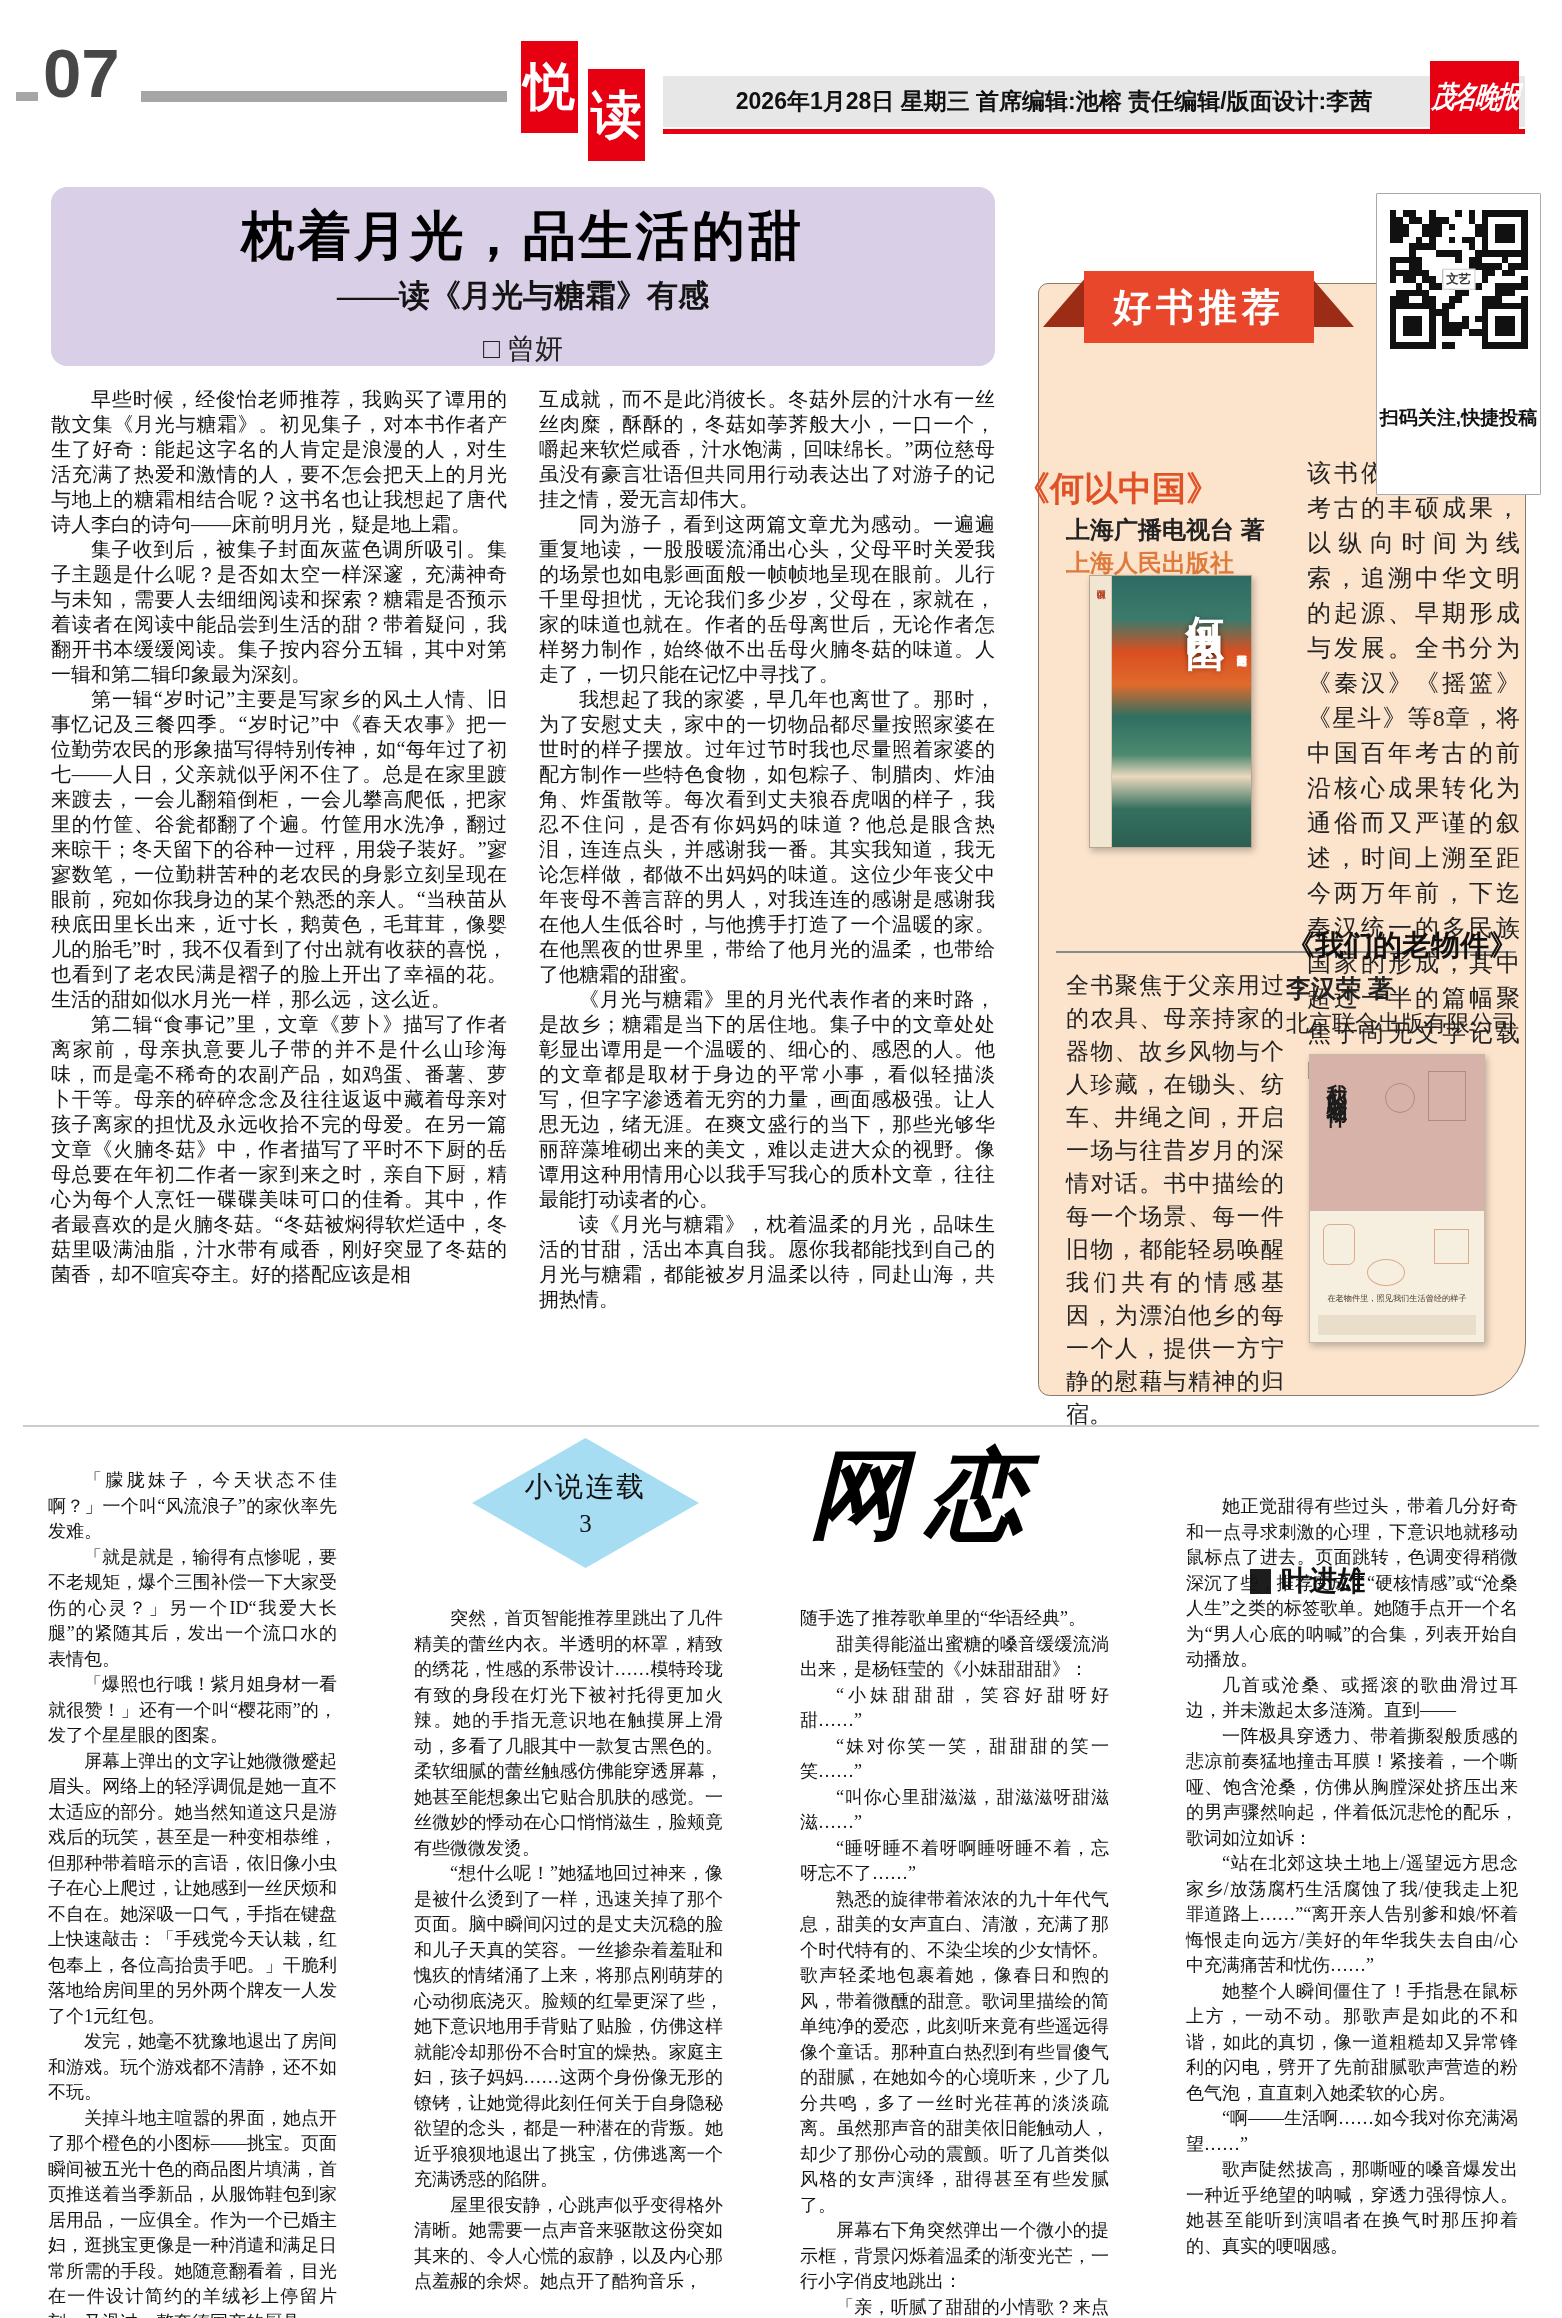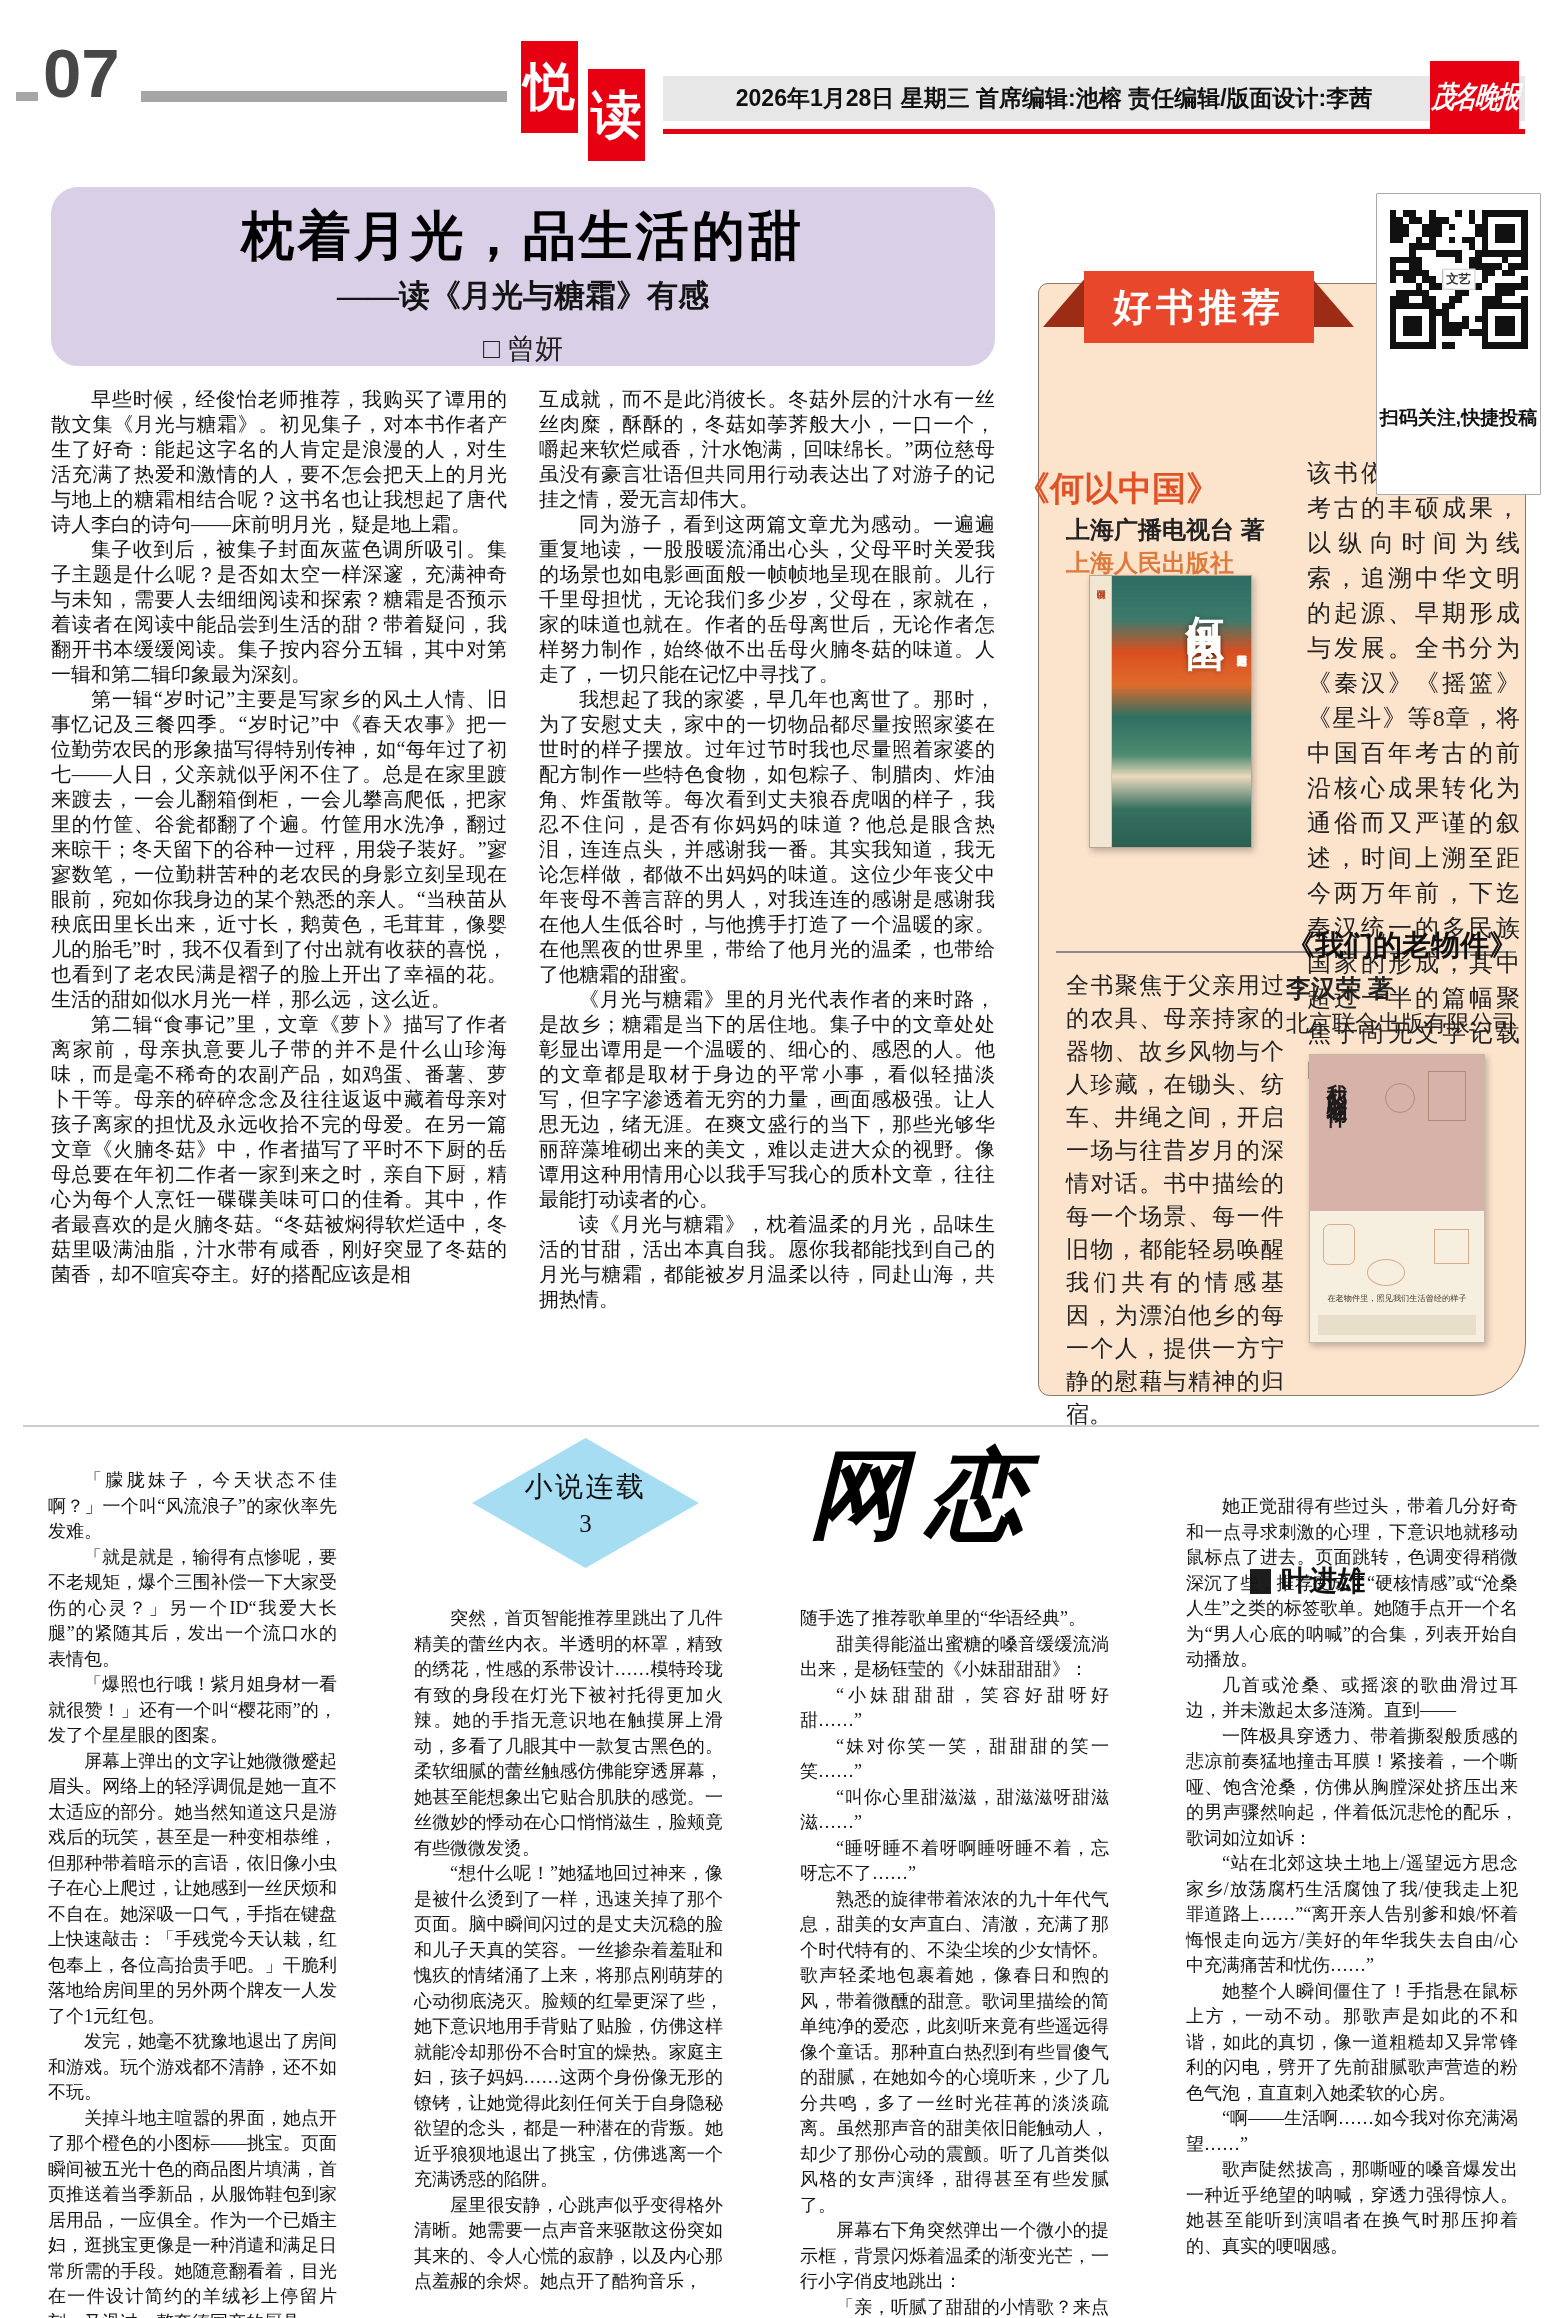--- a/index.html
+++ b/index.html
@@ -9,32 +9,32 @@
   .sans{font-family:"Liberation Sans","DejaVu Sans",sans-serif;}
 
   
   .pg-dash{left:16.4px;top:92px;width:21.3px;height:9px;background:#a6a6a6;}
   .pg-num{left:43px;top:39px;font-size:69px;font-weight:700;color:#474747;line-height:1;}
   .pg-line{left:141px;top:91px;width:366px;height:10.7px;background:#a6a6a6;}
   .sec-badge{width:57px;height:92px;background:#e60012;color:#fff;display:flex;
              align-items:center;justify-content:center;font-size:51px;font-weight:700;}
   .sec-badge.yue{left:521px;top:41px;}
   .sec-badge.du{left:588px;top:69px;}
-  .date-bar{left:663px;top:76px;width:862px;height:45px;background:#e7e7e7;display:flex;
+  .date-bar{left:663px;top:76px;width:862px;height:51px;background:#e7e7e7;display:flex;
             align-items:center;justify-content:center;padding-right:80px;box-sizing:border-box;
             font-size:23px;font-weight:700;color:#111;}
   .red-rule{left:663px;top:129px;width:862px;height:5px;background:#e60012;}
   .masthead{left:1430px;top:61px;width:89px;height:72px;background:#e60012;color:#fff;
             display:flex;align-items:center;justify-content:center;z-index:5;}
   .masthead span{font-size:30px;font-weight:700;font-style:italic;letter-spacing:-2.5px;
                  transform:scaleX(.78) skewX(-6deg);white-space:nowrap;}
 
   
   .article{left:51px;top:187px;width:944px;}
-  .title-box{height:179px;background:#d9cfe6;border-radius:27px;text-align:center;
+  .title-box{height:179px;background:#d9cfe6;border-radius:16px;text-align:center;
              padding-top:23px;box-sizing:border-box;}
   .a-title{font-size:53px;font-weight:800;letter-spacing:3.3px;line-height:1;color:#000;}
   .a-sub{font-size:31px;font-weight:600;margin-top:11.5px;}
   .a-auth{font-size:28px;margin-top:13px;color:#222;}
   .art-cols{margin-top:21.3px;display:flex;justify-content:space-between;}
   .art-col{width:456px;font-size:20px;line-height:25px;text-align:justify;}
   .para{margin:0;text-indent:2em;}
   .para.ni{text-indent:0;}
 
   

